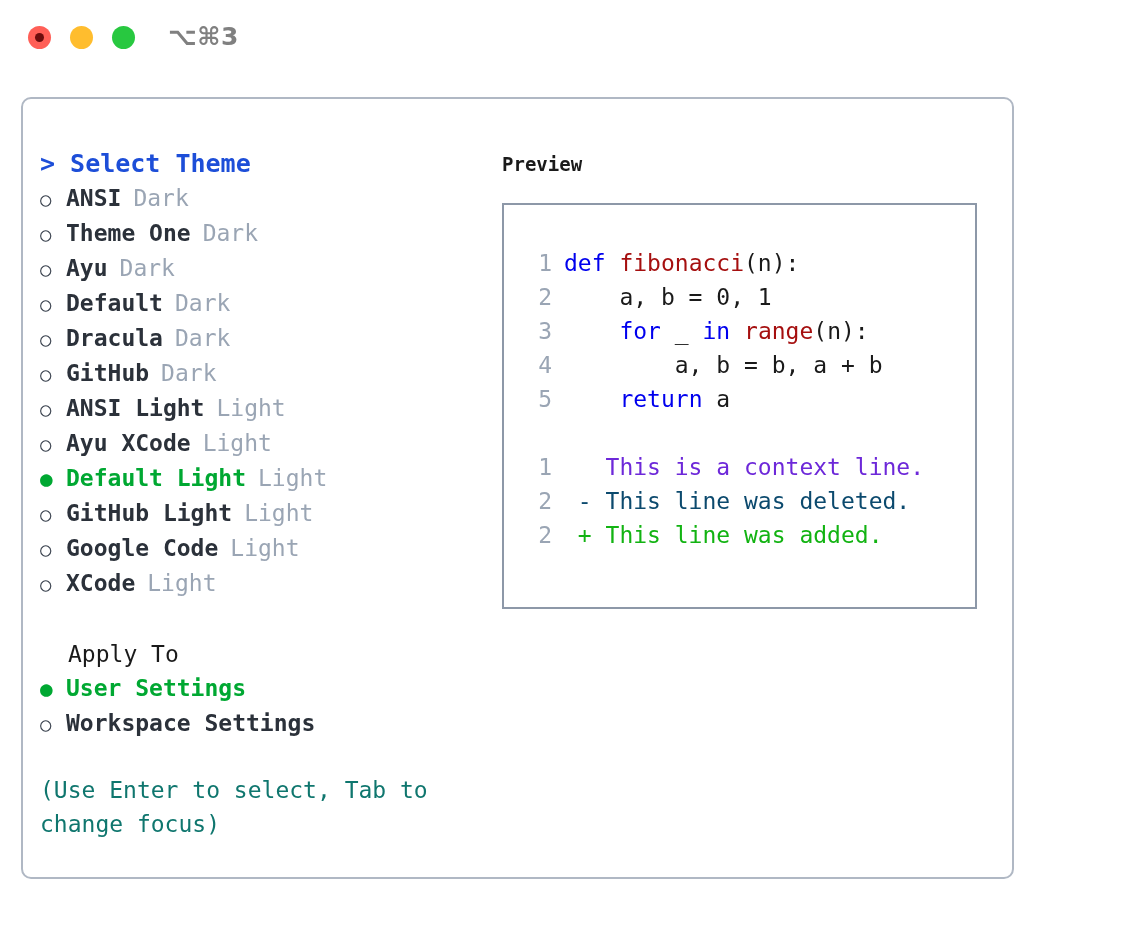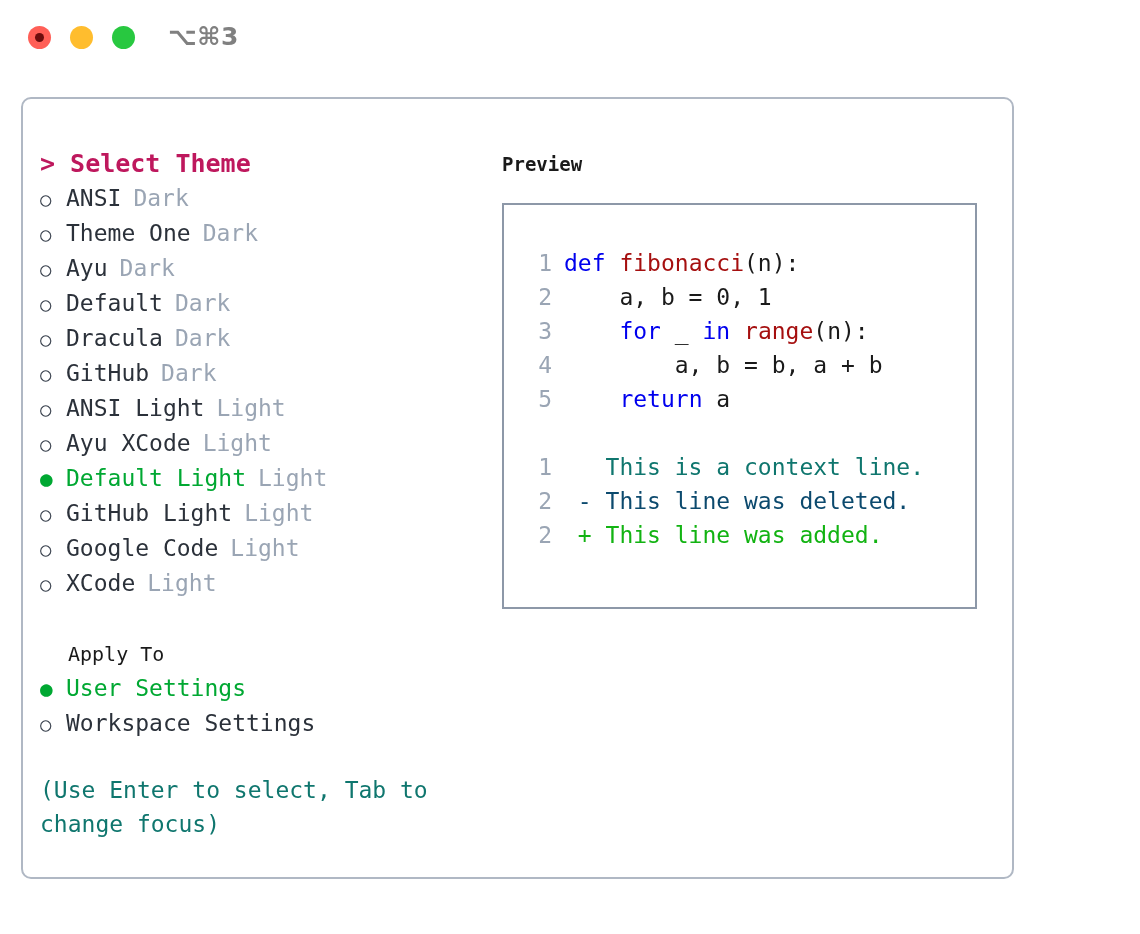--- a/index.html
+++ b/index.html
@@ -89,51 +89,51 @@
   
   .left-col {
     position: absolute;
     left: 17px;
     top: 48px;
     width: 460px;
   }
   .section-head {
     font-size: 25px;
     font-weight: 700;
-    color: #be185d;
+    color: #1d4ed8;
     line-height: 34px;
     white-space: pre;
   }
   .opt-row {
     display: flex;
     align-items: baseline;
     line-height: 34px;
     font-size: 23px;
     white-space: pre;
   }
   .opt-marker {
     display: inline-block;
     width: 26px;
     flex: 0 0 26px;
     color: #3c4450;
     font-size: 19px;
   }
   .opt-marker.selected { color: #00a832; font-size: 21px; }
-  .opt-label { color: #2b313a; }
+  .opt-label { color: #2b313a; font-weight: bold; }
   .opt-row.selected .opt-label { color: #00a832; }
   .opt-tag {
     color: #9aa5b4;
     padding-left: 12px;
   }
 
   .subsection {
     margin-top: 36px;
   }
   .subsection-head {
-    font-size: 20px;
+    font-size: 23px;
     color: #1a1a1a;
     line-height: 34px;
     padding-left: 28px;
     white-space: pre;
   }
 
   .hint {
     margin-top: 32px;
     font-size: 23px;
     color: #0f766e;
@@ -181,21 +181,21 @@
     text-align: right;
     color: #9aa5b4;
     padding-right: 12px;
   }
   .ltxt { color: #1a1a1a; }
   .blank-line { height: 34px; }
 
   .tok-kw   { color: #0000ee; }
   .tok-fn   { color: #a50f0f; }
   .tok-plain{ color: #1a1a1a; }
-  .tok-ctx  { color: #0f766e; }
+  .tok-ctx  { color: #6d28d9; }
   .tok-del  { color: #0c4a6e; }
   .tok-add  { color: #12b312; }
 </style>
 </head>
 <body>
 
 <div id="app">
 
   <div class="titlebar">
     <div class="lights">

